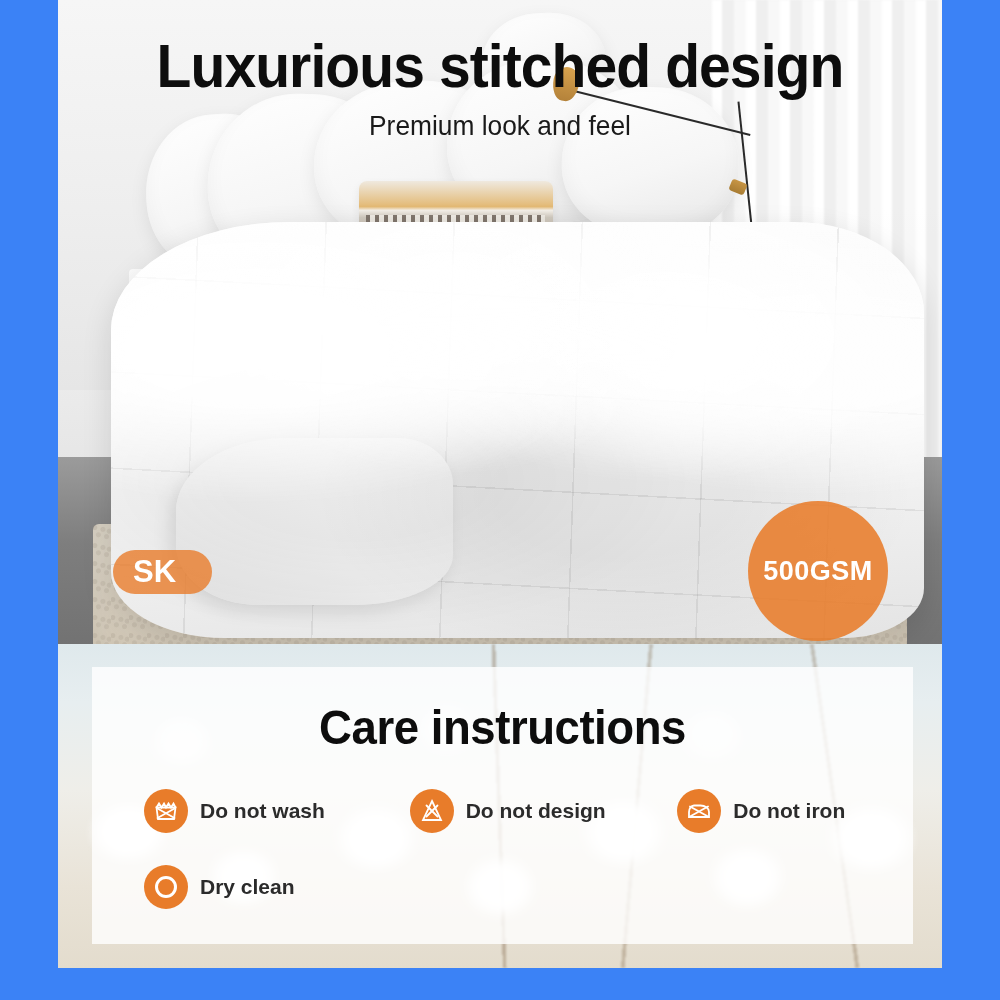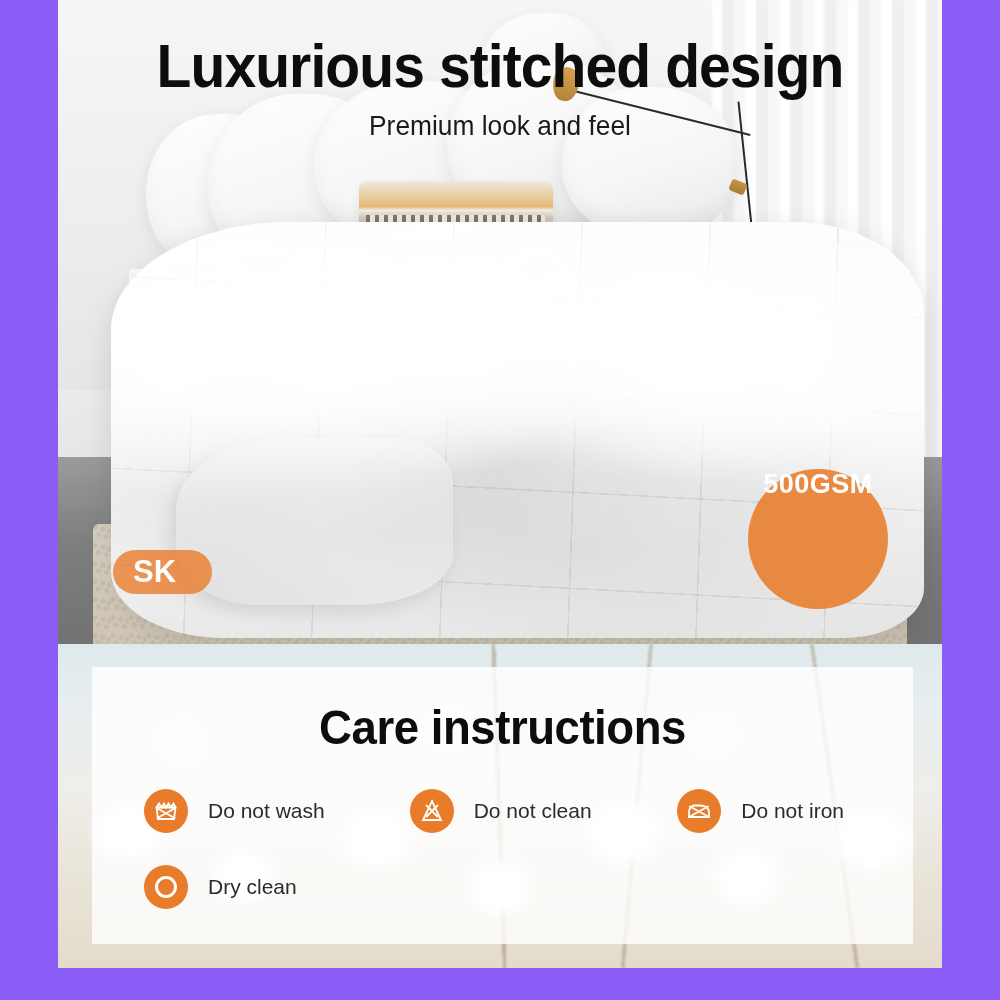--- a/index.html
+++ b/index.html
@@ -2,21 +2,21 @@
 <html><head>
 <meta charset="utf-8">
 <style>
   * { box-sizing: border-box; margin: 0; padding: 0; }
   html, body {
     width: 1000px; height: 1000px;
     background: #ffffff;
     font-family: "Liberation Sans", sans-serif;
     overflow: hidden;
   }
-  .page { position: relative; width: 1000px; height: 1000px; background: #8b5cf6; }
+  .page { position: relative; width: 1000px; height: 1000px; background: #3b82f6; }
 
   
   .hero {
     position: absolute;
     left: 58px; top: 0px; width: 884px; height: 672px;
     overflow: hidden;
     background: #efefef;
   }
   
   .hero-bg {
@@ -164,24 +164,24 @@
     color: #ffffff;
   }
   .size-code {
     font-size: 31px; font-weight: 700; letter-spacing: 0px;
     padding: 0 14px 0 20px; color:#fff;
   }
   .size-value { font-size: 26px; font-weight: 400; color:#fff; letter-spacing:.3px; }
 
   
   .gsm-circle {
-    position: absolute; left: 748px; top: 469px;
+    position: absolute; left: 748px; top: 501px;
     width: 140px; height: 140px; border-radius: 50%;
     background: rgba(232,124,42,.88);
-    display: flex; justify-content: center;
+    display: flex; align-items: center; justify-content: center;
     color: #fff; font-size: 27px; font-weight: 700; letter-spacing: .5px;
   }
 
   
   .care-wrap {
     position: absolute; left: 58px; top: 644px; width: 884px; height: 324px;
     overflow: hidden;
   }
   .cotton-bg {
     position: absolute; inset: 0;
@@ -229,21 +229,21 @@
   .care-item.c1 { width: 280px; }
   .care-item.c2 { width: 282px; }
   .care-item.c3 { width: 240px; text-align: center; }
   .care-icon {
     width: 44px; height: 44px; border-radius: 50%;
     background: #e87c2a;
     display: flex; align-items: center; justify-content: center;
     flex: 0 0 44px;
   }
   .care-label {
-    margin-left: 20px; font-size: 21px; color: #2b2b2b; font-weight: 400;
+    margin-left: 12px; font-size: 21px; color: #2b2b2b; font-weight: 700;
     white-space: nowrap;
   }
 </style>
 </head>
 <body>
 
 <div class="page">
 
   <section class="hero">
     <div class="hero-bg">
@@ -307,21 +307,21 @@
           </div>
 
           <div class="care-item c2">
             <span class="care-icon">
               <svg width="26" height="26" viewBox="0 0 26 26" fill="none" stroke="#fff" stroke-width="1.8" stroke-linecap="round">
                 <path d="M13 3 L22 22 L4 22 Z"></path>
                 <path d="M7.5 7.5 L18.5 18.5"></path>
                 <path d="M18.5 7.5 L7.5 18.5"></path>
               </svg>
             </span>
-            <span class="care-label">Do not clean</span>
+            <span class="care-label">Do not design</span>
           </div>
 
           <div class="care-item c3">
             <span class="care-icon">
               <svg width="26" height="26" viewBox="0 0 26 26" fill="none" stroke="#fff" stroke-width="1.8" stroke-linecap="round">
                 <path d="M3 19 L23 19 L23 14 C23 10 19 7.5 14.5 7.5 L8 7.5 C5 7.5 3 11 3 14 Z"></path>
                 <path d="M4 8.5 L22 18.5"></path>
                 <path d="M22 8.5 L4 18.5"></path>
               </svg>
             </span>

